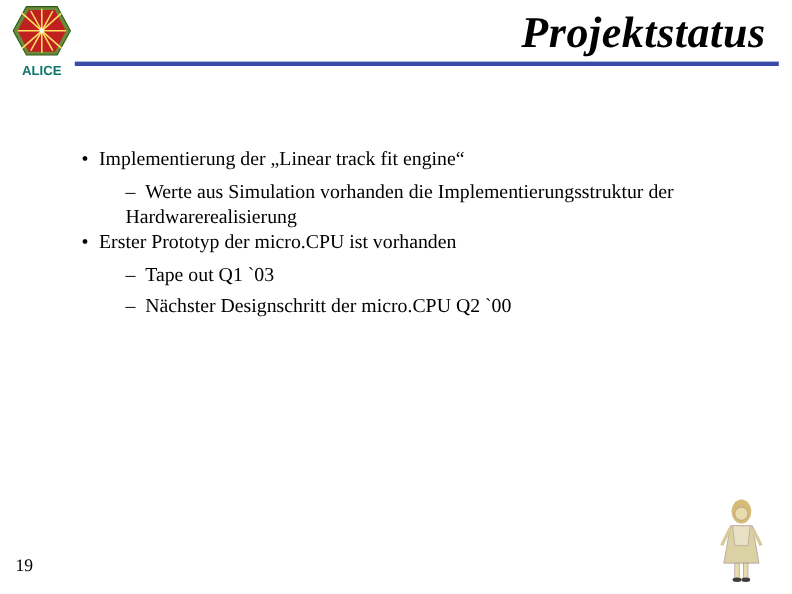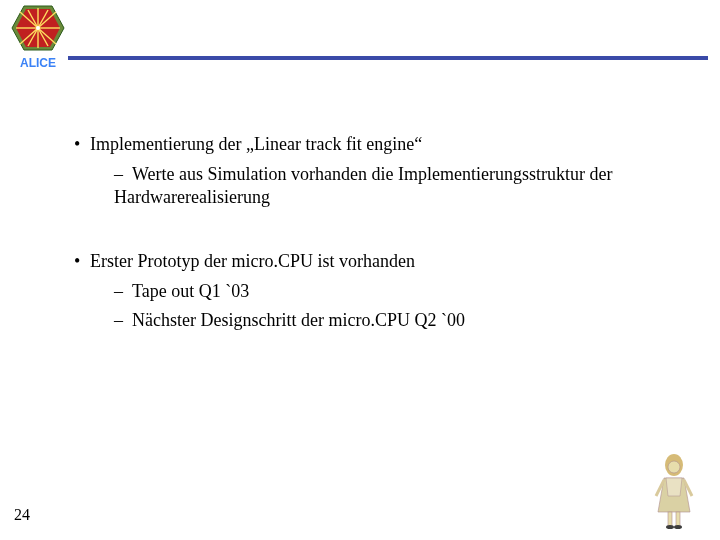--- a/index.html
+++ b/index.html
@@ -1,29 +1,29 @@
 <!DOCTYPE html>
 <html><head>
 <meta charset="utf-8">
 <style>
   * { margin: 0; padding: 0; box-sizing: border-box; }
   html, body { width: 720px; height: 540px; background: #fff; font-family: "Times New Roman", Times, serif; color: #000; overflow: hidden; }
   .slide { position: relative; width: 720px; height: 540px; }
   .header { position: relative; height: 70px; }
   .logo { position: absolute; left: 10px; top: 4px; width: 56px; height: 62px; }
   .logo-hex { width: 56px; height: 48px; }
-  .logo-label { font-family: Arial, Helvetica, sans-serif; font-size: 12px; font-weight: bold; color: #3b82f6; text-align: center; margin-top: 0px; }
+  .logo-label { font-family: Arial, Helvetica, sans-serif; font-size: 12px; font-weight: bold; color: #0f766e; text-align: center; margin-top: 0px; }
   .title { position: absolute; right: 24px; top: 6px; font-size: 40px; font-style: italic; font-weight: bold; letter-spacing: 0.5px; }
   .hr-line { position: absolute; left: 68px; right: 12px; top: 56px; height: 4px; background: #3a4aa8; }
   .content { position: absolute; left: 74px; top: 134px; right: 30px; }
   .bullet { font-size: 18px; margin-bottom: 8px; }
   .bullet .dot { display: inline-block; width: 16px; }
   .sub { font-size: 18px; margin-left: 40px; margin-top: 6px; line-height: 1.28; }
   .sub .dash { display: inline-block; width: 18px; }
-  .block2 { margin-top: 42px; }
+  .block2 { }
   .pagenum { position: absolute; left: 14px; bottom: 16px; font-size: 16px; }
   .corner-img { position: absolute; right: 18px; bottom: 10px; width: 56px; height: 78px; opacity: 0.95; }
   .figure-body { fill: #e6dca8; stroke: #a88; stroke-width: 0.6; }
   .figure-dress { fill: #d9cfa0; stroke: #a88; stroke-width: 0.6; }
   .figure-hair { fill: #d4b870; }
 </style>
 </head>
 <body>
 
 <div class="slide">
@@ -44,20 +44,21 @@
           <line x1="28" y1="24" x2="28" y2="44"></line>
           <line x1="28" y1="24" x2="18" y2="6"></line>
           <line x1="28" y1="24" x2="38" y2="6"></line>
           <line x1="28" y1="24" x2="18" y2="42"></line>
           <line x1="28" y1="24" x2="38" y2="42"></line>
         </g>
         <circle cx="28" cy="24" r="2" fill="#fff"></circle>
       </svg>
       <div class="logo-label">ALICE</div>
     </div>
+    <div class="title">Projektstatus</div>
     <div class="hr-line"></div>
   </div>
 
   <div class="content">
 
     <div>
       <div class="bullet">
         <span class="dot">•</span><span>Implementierung der „Linear track fit engine“</span>
       </div>
       <div class="sub">
@@ -72,21 +73,21 @@
       <div class="sub">
         <span class="dash">–</span><span>Tape out Q1 `03</span>
       </div>
       <div class="sub">
         <span class="dash">–</span><span>Nächster Designschritt der micro.CPU Q2 `00</span>
       </div>
     </div>
 
   </div>
 
-  <div class="pagenum">24</div>
+  <div class="pagenum">19</div>
 
   <svg class="corner-img" viewBox="0 0 56 78">
     <ellipse cx="28" cy="13" rx="9" ry="11" class="figure-hair"></ellipse>
     <circle cx="28" cy="15" r="6" class="figure-body"></circle>
     <path d="M18 26 L38 26 L44 60 L12 60 Z" class="figure-dress"></path>
     <path d="M20 26 L36 26 L34 44 L22 44 Z" fill="#e8e0c0" stroke="#a88" stroke-width="0.5"></path>
     <rect x="22" y="60" width="4" height="14" class="figure-body"></rect>
     <rect x="30" y="60" width="4" height="14" class="figure-body"></rect>
     <ellipse cx="24" cy="75" rx="4" ry="2" fill="#333"></ellipse>
     <ellipse cx="32" cy="75" rx="4" ry="2" fill="#333"></ellipse>

